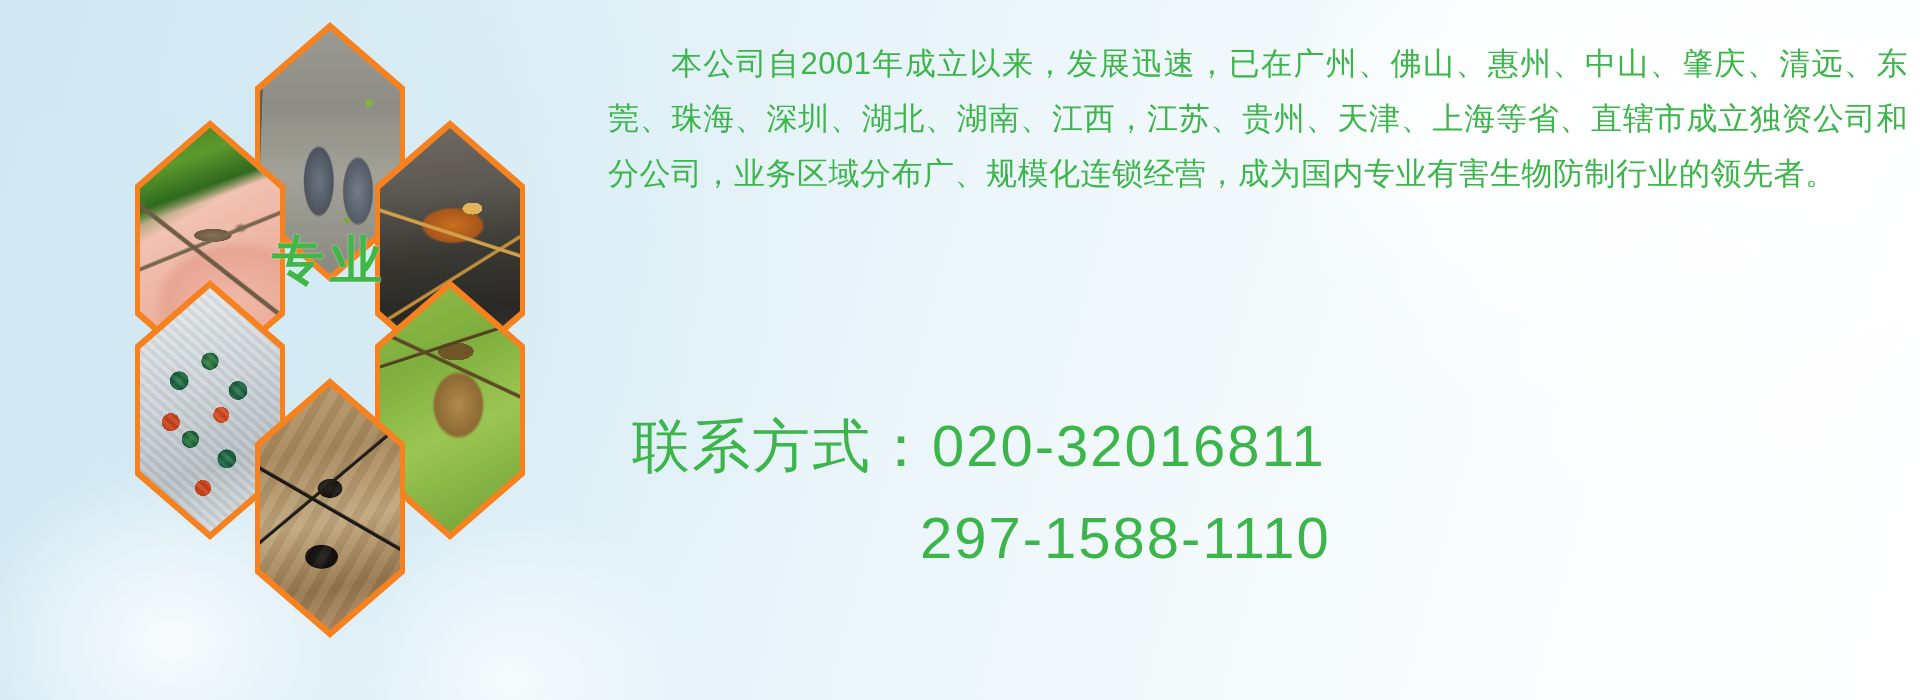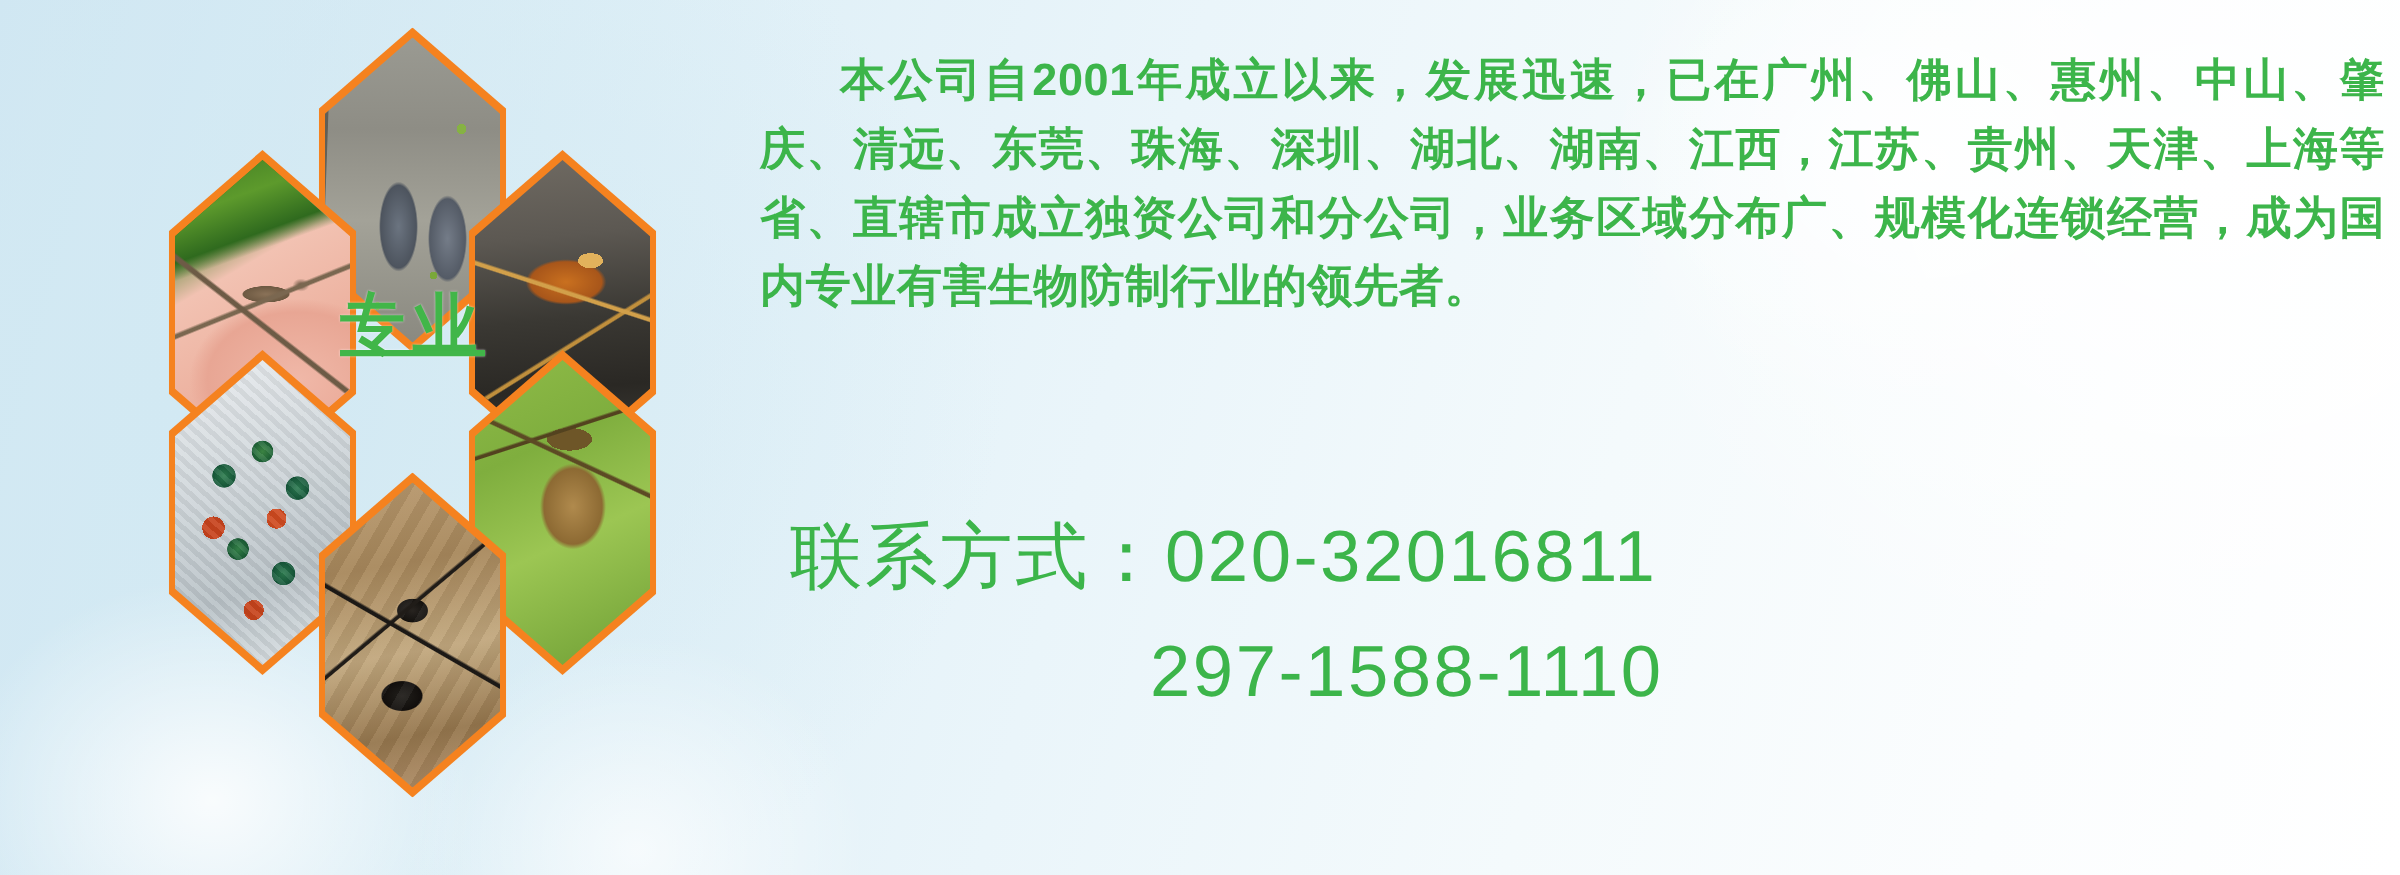--- a/index.html
+++ b/index.html
@@ -50,30 +50,30 @@
   .h-fly   {left:45px; top:280px;}
   .h-stink {left:285px;top:280px;}
   .h-ant   {left:165px;top:378px;}
 
   .comb-label{
     position:absolute;left:165px;top:130px;width:150px;height:260px;
     display:flex;flex-direction:column;align-items:center;justify-content:center;
     gap:22px;color:#41b649;font-weight:bold;font-size:52px;line-height:1;
     letter-spacing:6px;text-shadow:0 0 2px rgba(255,255,255,.6);
   }
-  .comb-label span{white-space:nowrap;text-decoration:underline;}
+  .comb-label span{white-space:nowrap;}
 
   
   .copy{
     position:absolute;left:608px;top:36px;width:1300px;
   }
   .para{
-    color:#3cb54a;font-size:36px;line-height:55px;
+    color:#3cb54a;font-size:31px;line-height:55px;
     text-align:justify;text-align-last:left;
-    font-weight:bold;letter-spacing:.5px;
+    font-weight:normal;letter-spacing:.5px;
   }
   .para .indent{display:inline-block;width:62px;}
 
   .contact{position:absolute;left:632px;top:400px;width:1280px;color:#3cb54a;}
   .contact .line1{font-size:58px;line-height:92px;letter-spacing:2px;white-space:nowrap;}
   .contact .line2{font-size:58px;line-height:92px;letter-spacing:2px;white-space:nowrap;
     padding-left:288px;}
 
   
   .art{background-repeat:no-repeat;}

